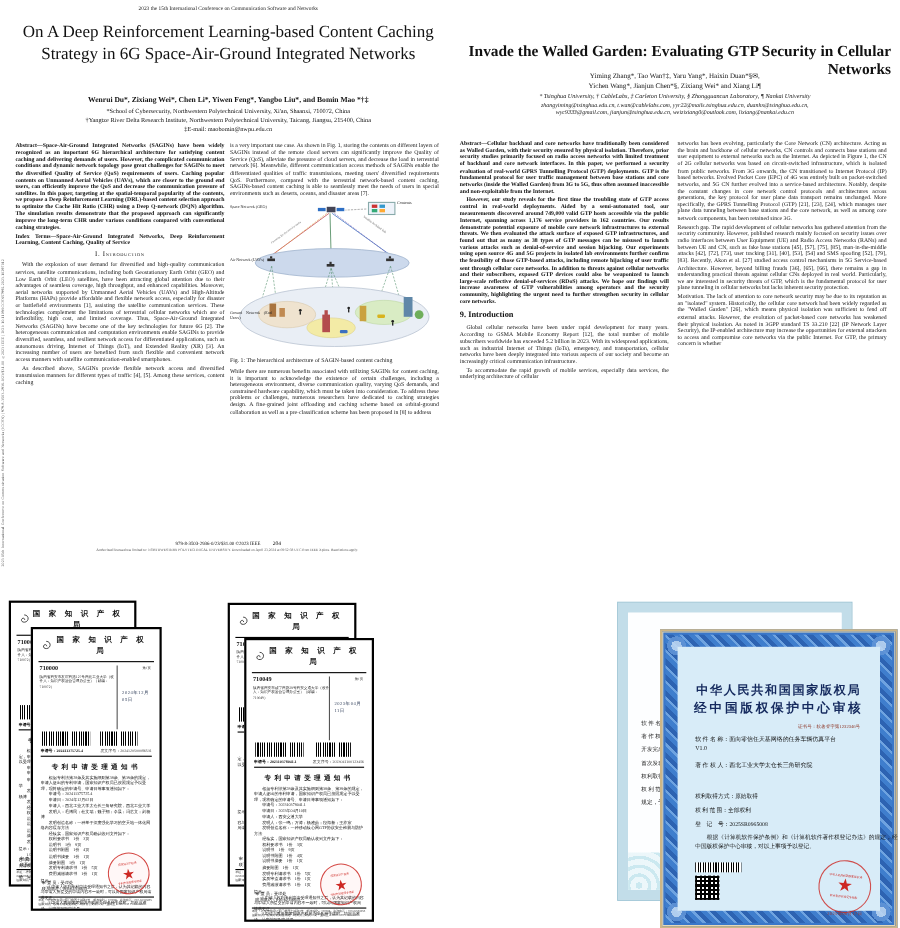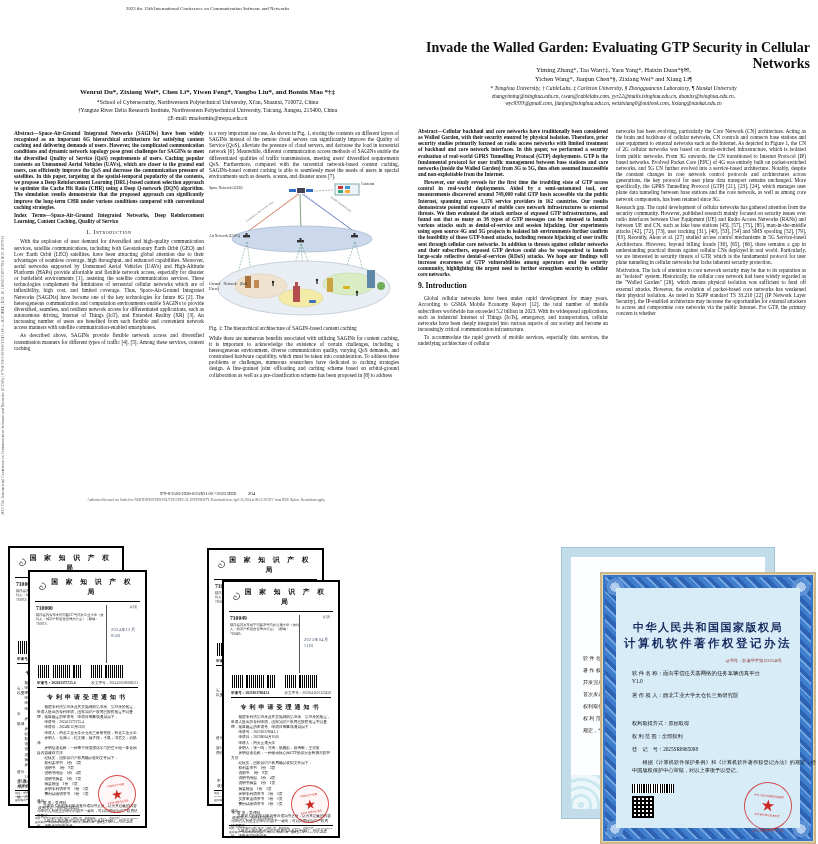--- a/index.html
+++ b/index.html
@@ -112,20 +112,21 @@
      background:radial-gradient(circle,#bcd6f2 0 30%,#5f93d6 30% 55%,transparent 55%);opacity:.9;}
 </style>
 </head>
 <body>
 
 <div class="canvas">
 
   <div class="paper paper-left">
     <div class="side-vert">2023 15th International Conference on Communication Software and Networks (ICCSN) | 979-8-3503-2936-0/23/$31.00 ©2023 IEEE | DOI: 10.1109/ICCSN57992.2023.10297012</div>
     <div class="conf-header">2023 the 15th International Conference on Communication Software and Networks</div>
+    <h1 class="pl-title">On A Deep Reinforcement Learning-based Content Caching Strategy in 6G Space-Air-Ground Integrated Networks</h1>
     <div class="pl-authors">Wenrui Du*, Zixiang Wei*, Chen Li*, Yiwen Feng*, Yangbo Liu*, and Bomin Mao *†‡</div>
     <div class="pl-affil1">*School of Cybersecurity, Northwestern Polytechnical University, Xi'an, Shaanxi, 710072, China</div>
     <div class="pl-affil2">†Yangtze River Delta Research Institute, Northwestern Polytechnical University, Taicang, Jiangsu, 215400, China</div>
     <div class="pl-email">‡E-mail: maobomin@nwpu.edu.cn</div>
 
     <div class="col pl-col1">
       <p class="lead-bold">Abstract—Space-Air-Ground Integrated Networks (SAGINs) have been widely recognized as an important 6G hierarchical architecture for satisfying content caching and delivering demands of users. However, the complicated communication conditions and dynamic network topology pose great challenges for SAGINs to meet the diversified Quality of Service (QoS) requirements of users. Caching popular contents on Unmanned Aerial Vehicles (UAVs), which are closer to the ground end users, can efficiently improve the QoS and decrease the communication pressure of satellites. In this paper, targeting at the spatial-temporal popularity of the contents, we propose a Deep Reinforcement Learning (DRL)-based content selection approach to optimize the Cache Hit Ratio (CHR) using a Deep Q-network (DQN) algorithm. The simulation results demonstrate that the proposed approach can significantly improve the long-term CHR under various conditions compared with conventional caching strategies.</p>
       <p class="lead-bold">Index Terms—Space-Air-Ground Integrated Networks, Deep Reinforcement Learning, Content Caching, Quality of Service</p>
       <div class="sec-heading">I. Introduction</div>
       <p class="indent">With the explosion of user demand for diversified and high-quality communication services, satellite communications, including both Geostationary Earth Orbit (GEO) and Low Earth Orbit (LEO) satellites, have been attracting global attention due to their advantages of seamless coverage, high throughput, and enhanced capabilities. Moreover, aerial networks supported by Unmanned Aerial Vehicles (UAVs) and High-Altitude Platforms (HAPs) provide affordable and flexible network access, especially for disaster or battlefield environments [1], assisting the satellite communication services. These technologies complement the limitations of terrestrial cellular networks which are of inflexibility, high cost, and limited coverage. Thus, Space-Air-Ground Integrated Networks (SAGINs) have become one of the key technologies for future 6G [2]. The heterogeneous communication and computation environments enable SAGINs to provide diversified, seamless, and resilient network access for differentiated applications, such as autonomous driving, Internet of Things (IoT), and Extended Reality (XR) [3]. An increasing number of users are benefited from such flexible and convenient network access manners with satellite communication-enabled smartphones.</p>
@@ -472,21 +473,21 @@
   </div>
 
   <div class="cert cert-front" style="left:600px;top:572px;width:216px;height:272px;z-index:6;">
     <div class="cert-front-border"></div>
     <div class="cf-flower" style="left:2px;top:2px;"></div>
     <div class="cf-flower" style="right:2px;top:2px;"></div>
     <div class="cf-flower" style="left:2px;bottom:2px;"></div>
     <div class="cf-flower" style="right:2px;bottom:2px;"></div>
     <div class="cert-front-inner">
       <div class="cf-title1">中华人民共和国国家版权局</div>
-      <div class="cf-title2">计算机软件著作权登记办法</div>
+      <div class="cf-title2">经中国版权保护中心审核</div>
       <div class="cf-certno">证书号：软著登字第1232346号</div>
       <div class="cf-name ml">软 件 名 称：面向零信任天基网络的任务车辆仿真平台
 V1.0</div>
       <div class="cf-owner">著 作 权 人：西北工业大学太仓长三角研究院</div>
       <div class="cf-acq">权利取得方式：原始取得</div>
       <div class="cf-scope">权 利 范 围：全部权利</div>
       <div class="cf-regno">登　记　号：2025SR0965008</div>
       <div class="cf-para ml">　　根据《计算机软件保护条例》和《计算机软件著作权登记办法》的规定，经中国版权保护中心审核，对以上事项予以登记。</div>
       <div class="cf-barcode"></div>
       <div class="cf-qr"></div>

